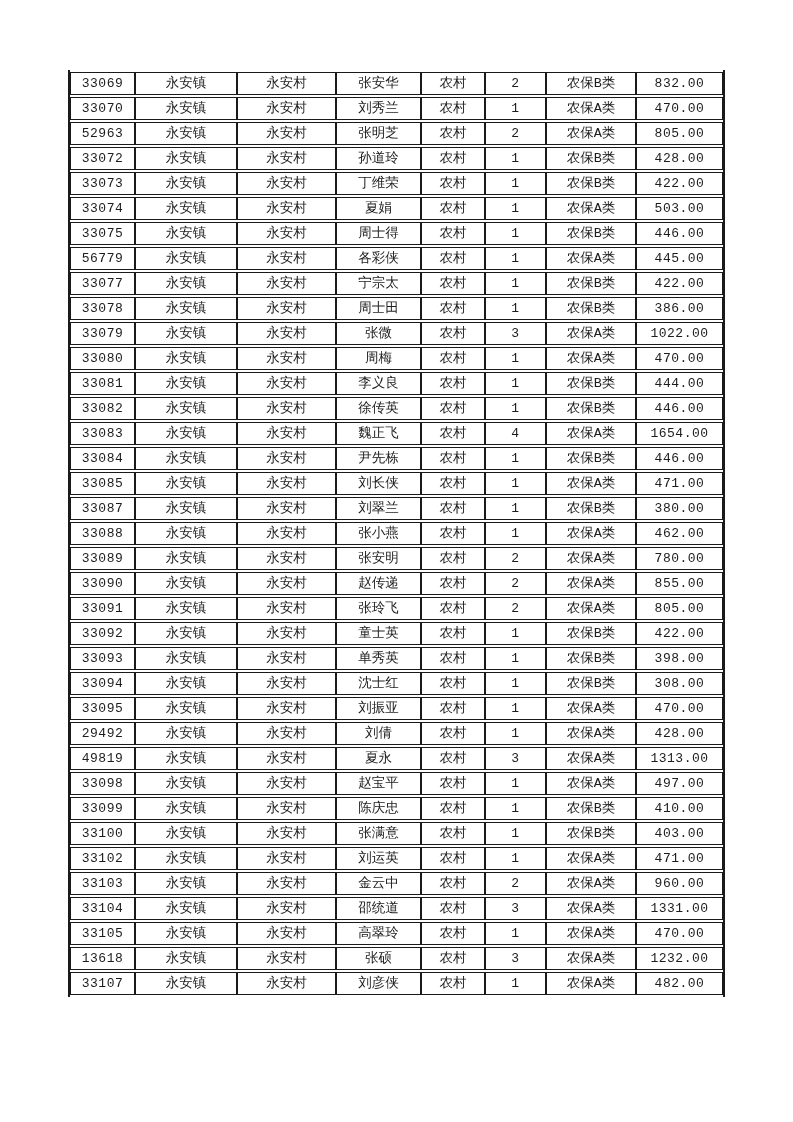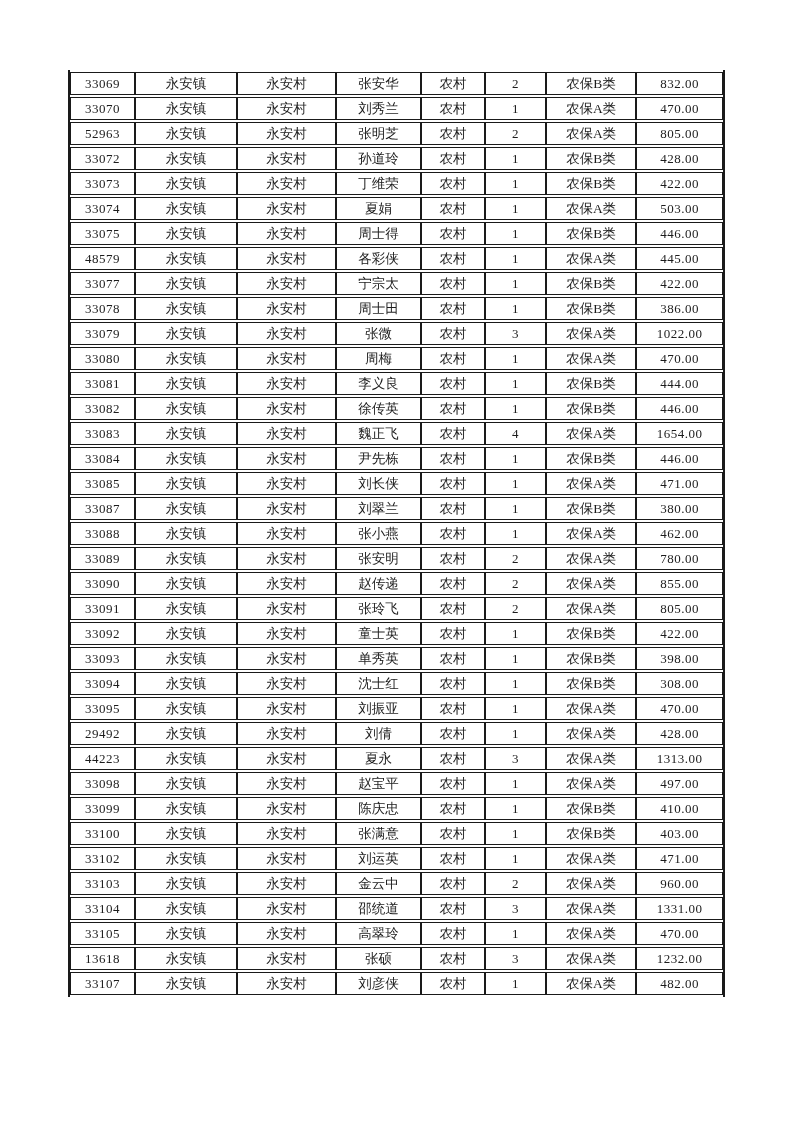--- a/index.html
+++ b/index.html
@@ -6,21 +6,21 @@
     margin: 0;
     padding: 0;
     background: #ffffff;
   }
   .page {
     position: relative;
     width: 793px;
     height: 1122px;
     background: #ffffff;
     overflow: hidden;
-    font-family: Liberation Serif, serif;
+    font-family: Liberation Mono, monospace;
     color: #1c1c1c;
   }
   .table-wrap {
     position: absolute;
     left: 68px;
     top: 70px;
     border: 2px solid #1a1a1a;
     background: #ffffff;
   }
   table.benefit-table {
@@ -130,21 +130,21 @@
             <td class="num">33075</td>
             <td>永安镇</td>
             <td>永安村</td>
             <td>周士得</td>
             <td>农村</td>
             <td class="num">1</td>
             <td>农保B类</td>
             <td class="num">446.00</td>
           </tr>
           <tr>
-            <td class="num">48579</td>
+            <td class="num">56779</td>
             <td>永安镇</td>
             <td>永安村</td>
             <td>各彩侠</td>
             <td>农村</td>
             <td class="num">1</td>
             <td>农保A类</td>
             <td class="num">445.00</td>
           </tr>
           <tr>
             <td class="num">33077</td>
@@ -330,21 +330,21 @@
             <td class="num">29492</td>
             <td>永安镇</td>
             <td>永安村</td>
             <td>刘倩</td>
             <td>农村</td>
             <td class="num">1</td>
             <td>农保A类</td>
             <td class="num">428.00</td>
           </tr>
           <tr>
-            <td class="num">44223</td>
+            <td class="num">49819</td>
             <td>永安镇</td>
             <td>永安村</td>
             <td>夏永</td>
             <td>农村</td>
             <td class="num">3</td>
             <td>农保A类</td>
             <td class="num">1313.00</td>
           </tr>
           <tr>
             <td class="num">33098</td>

